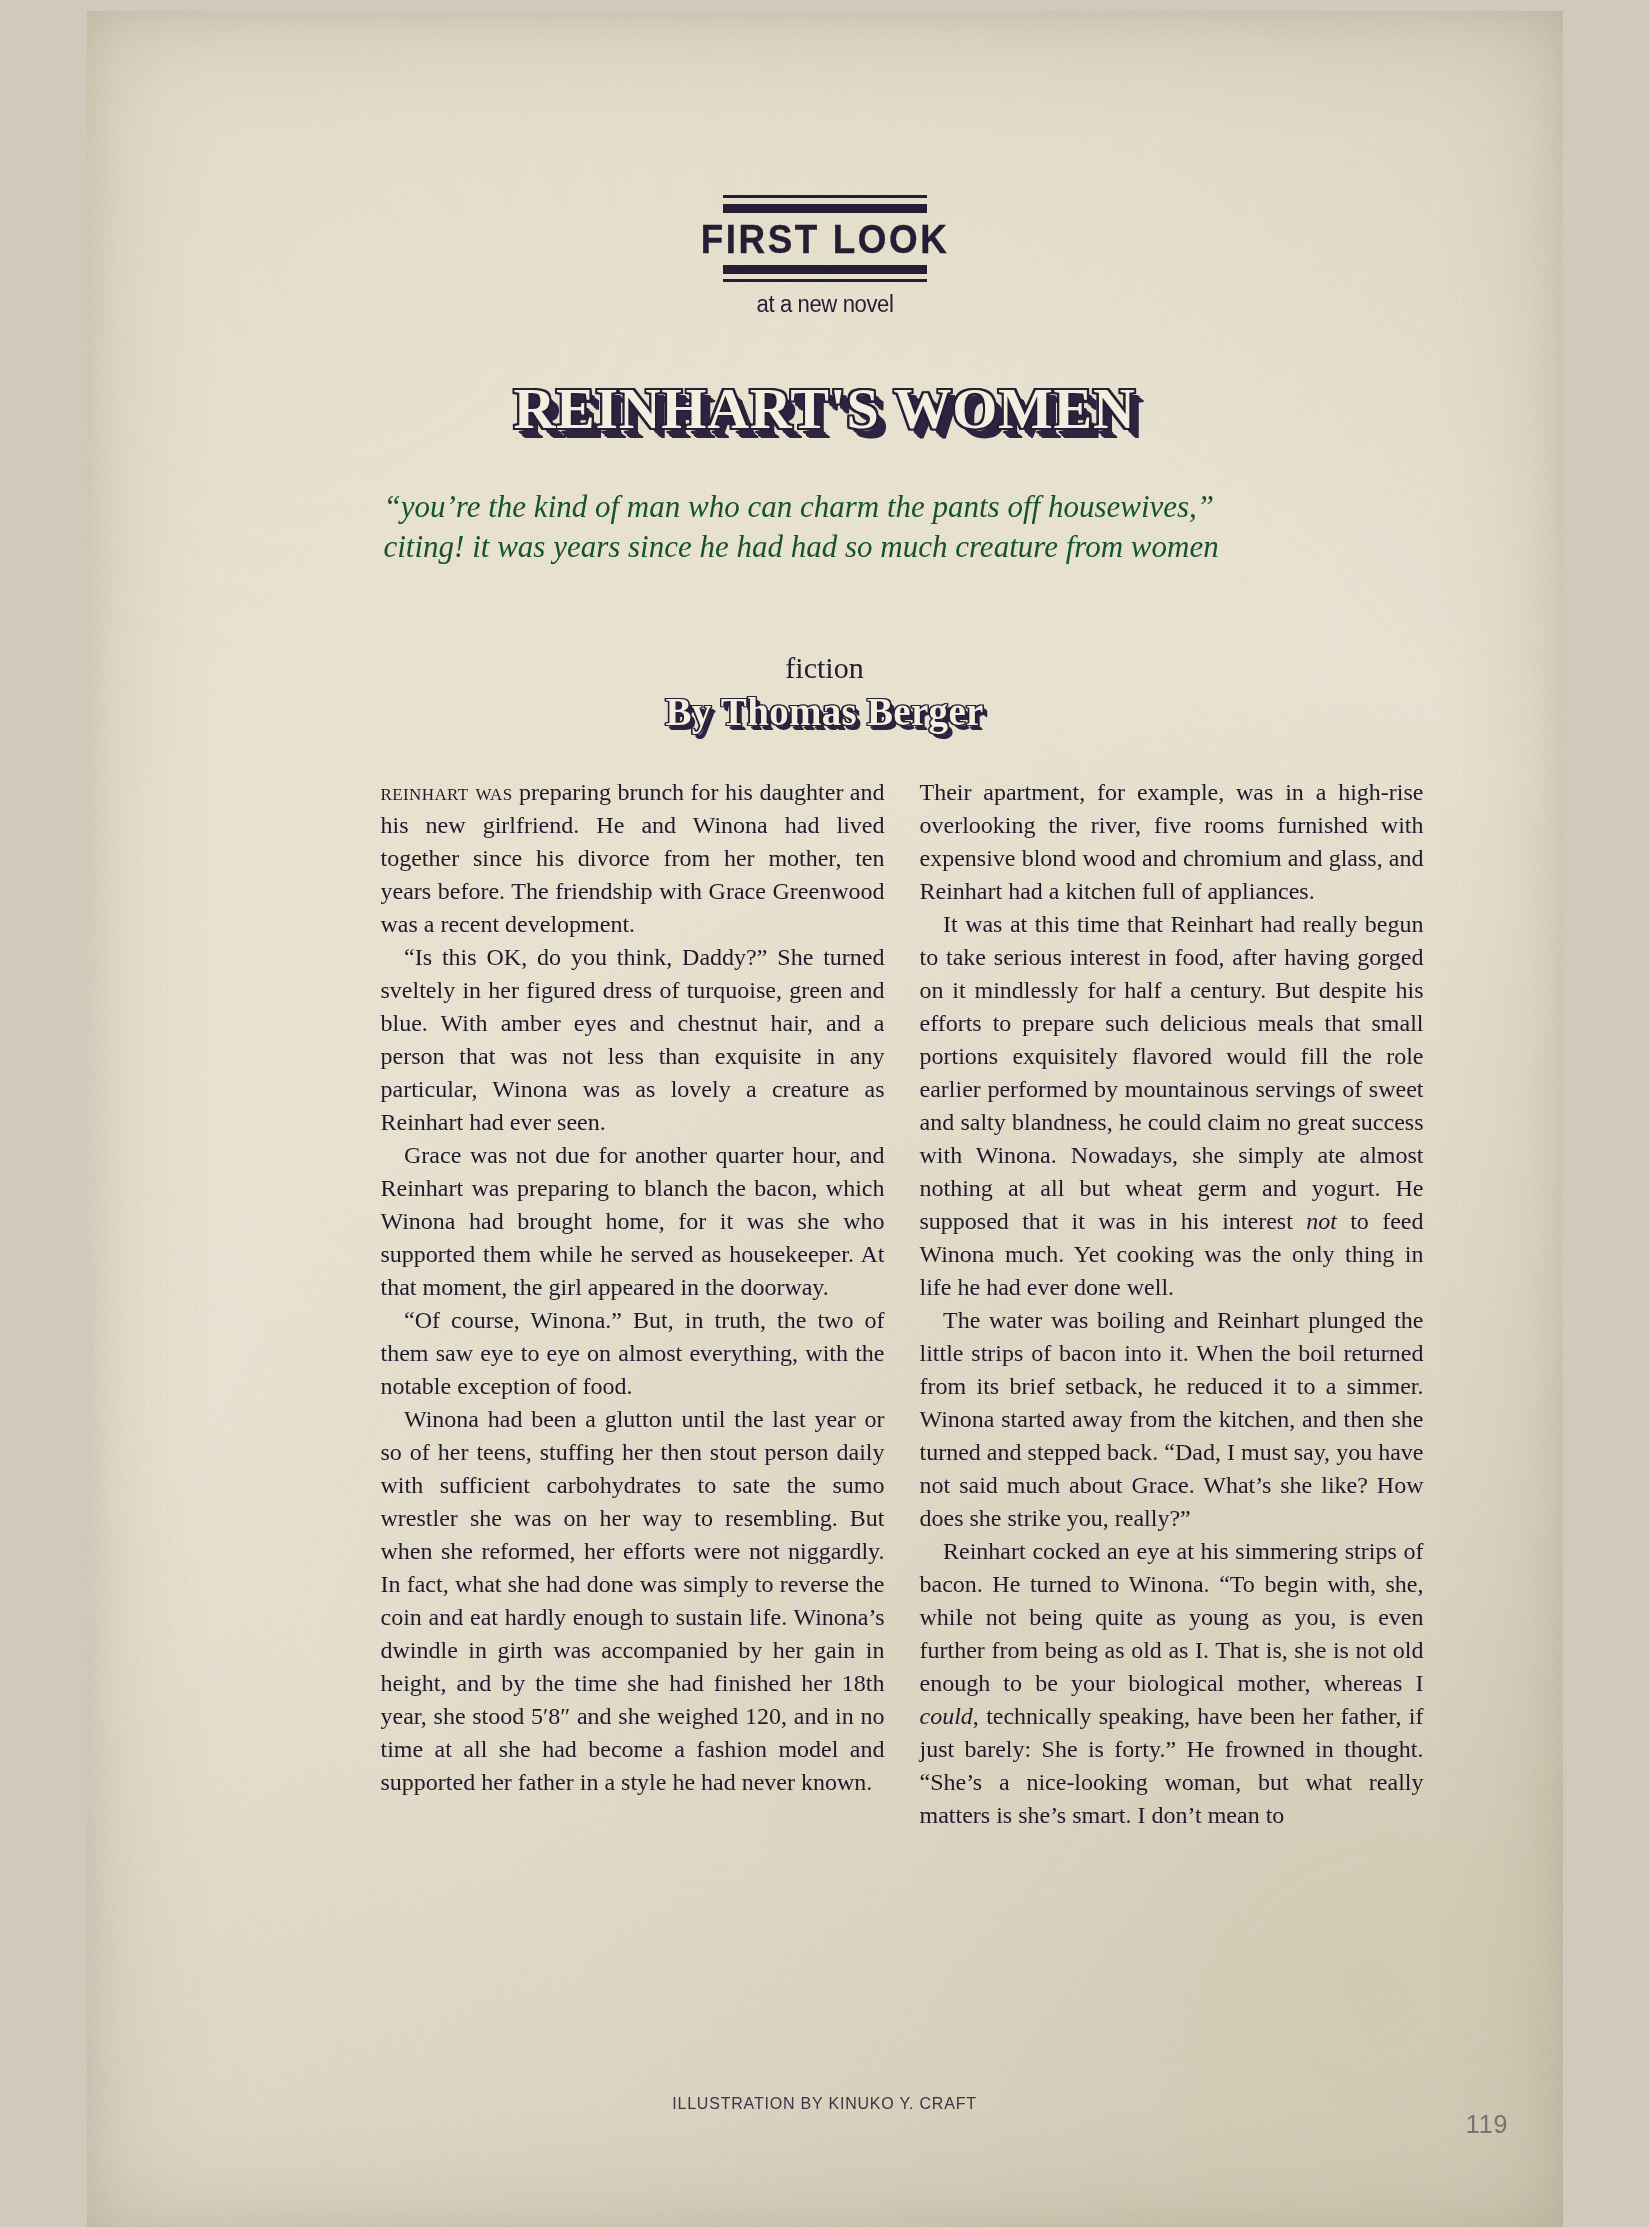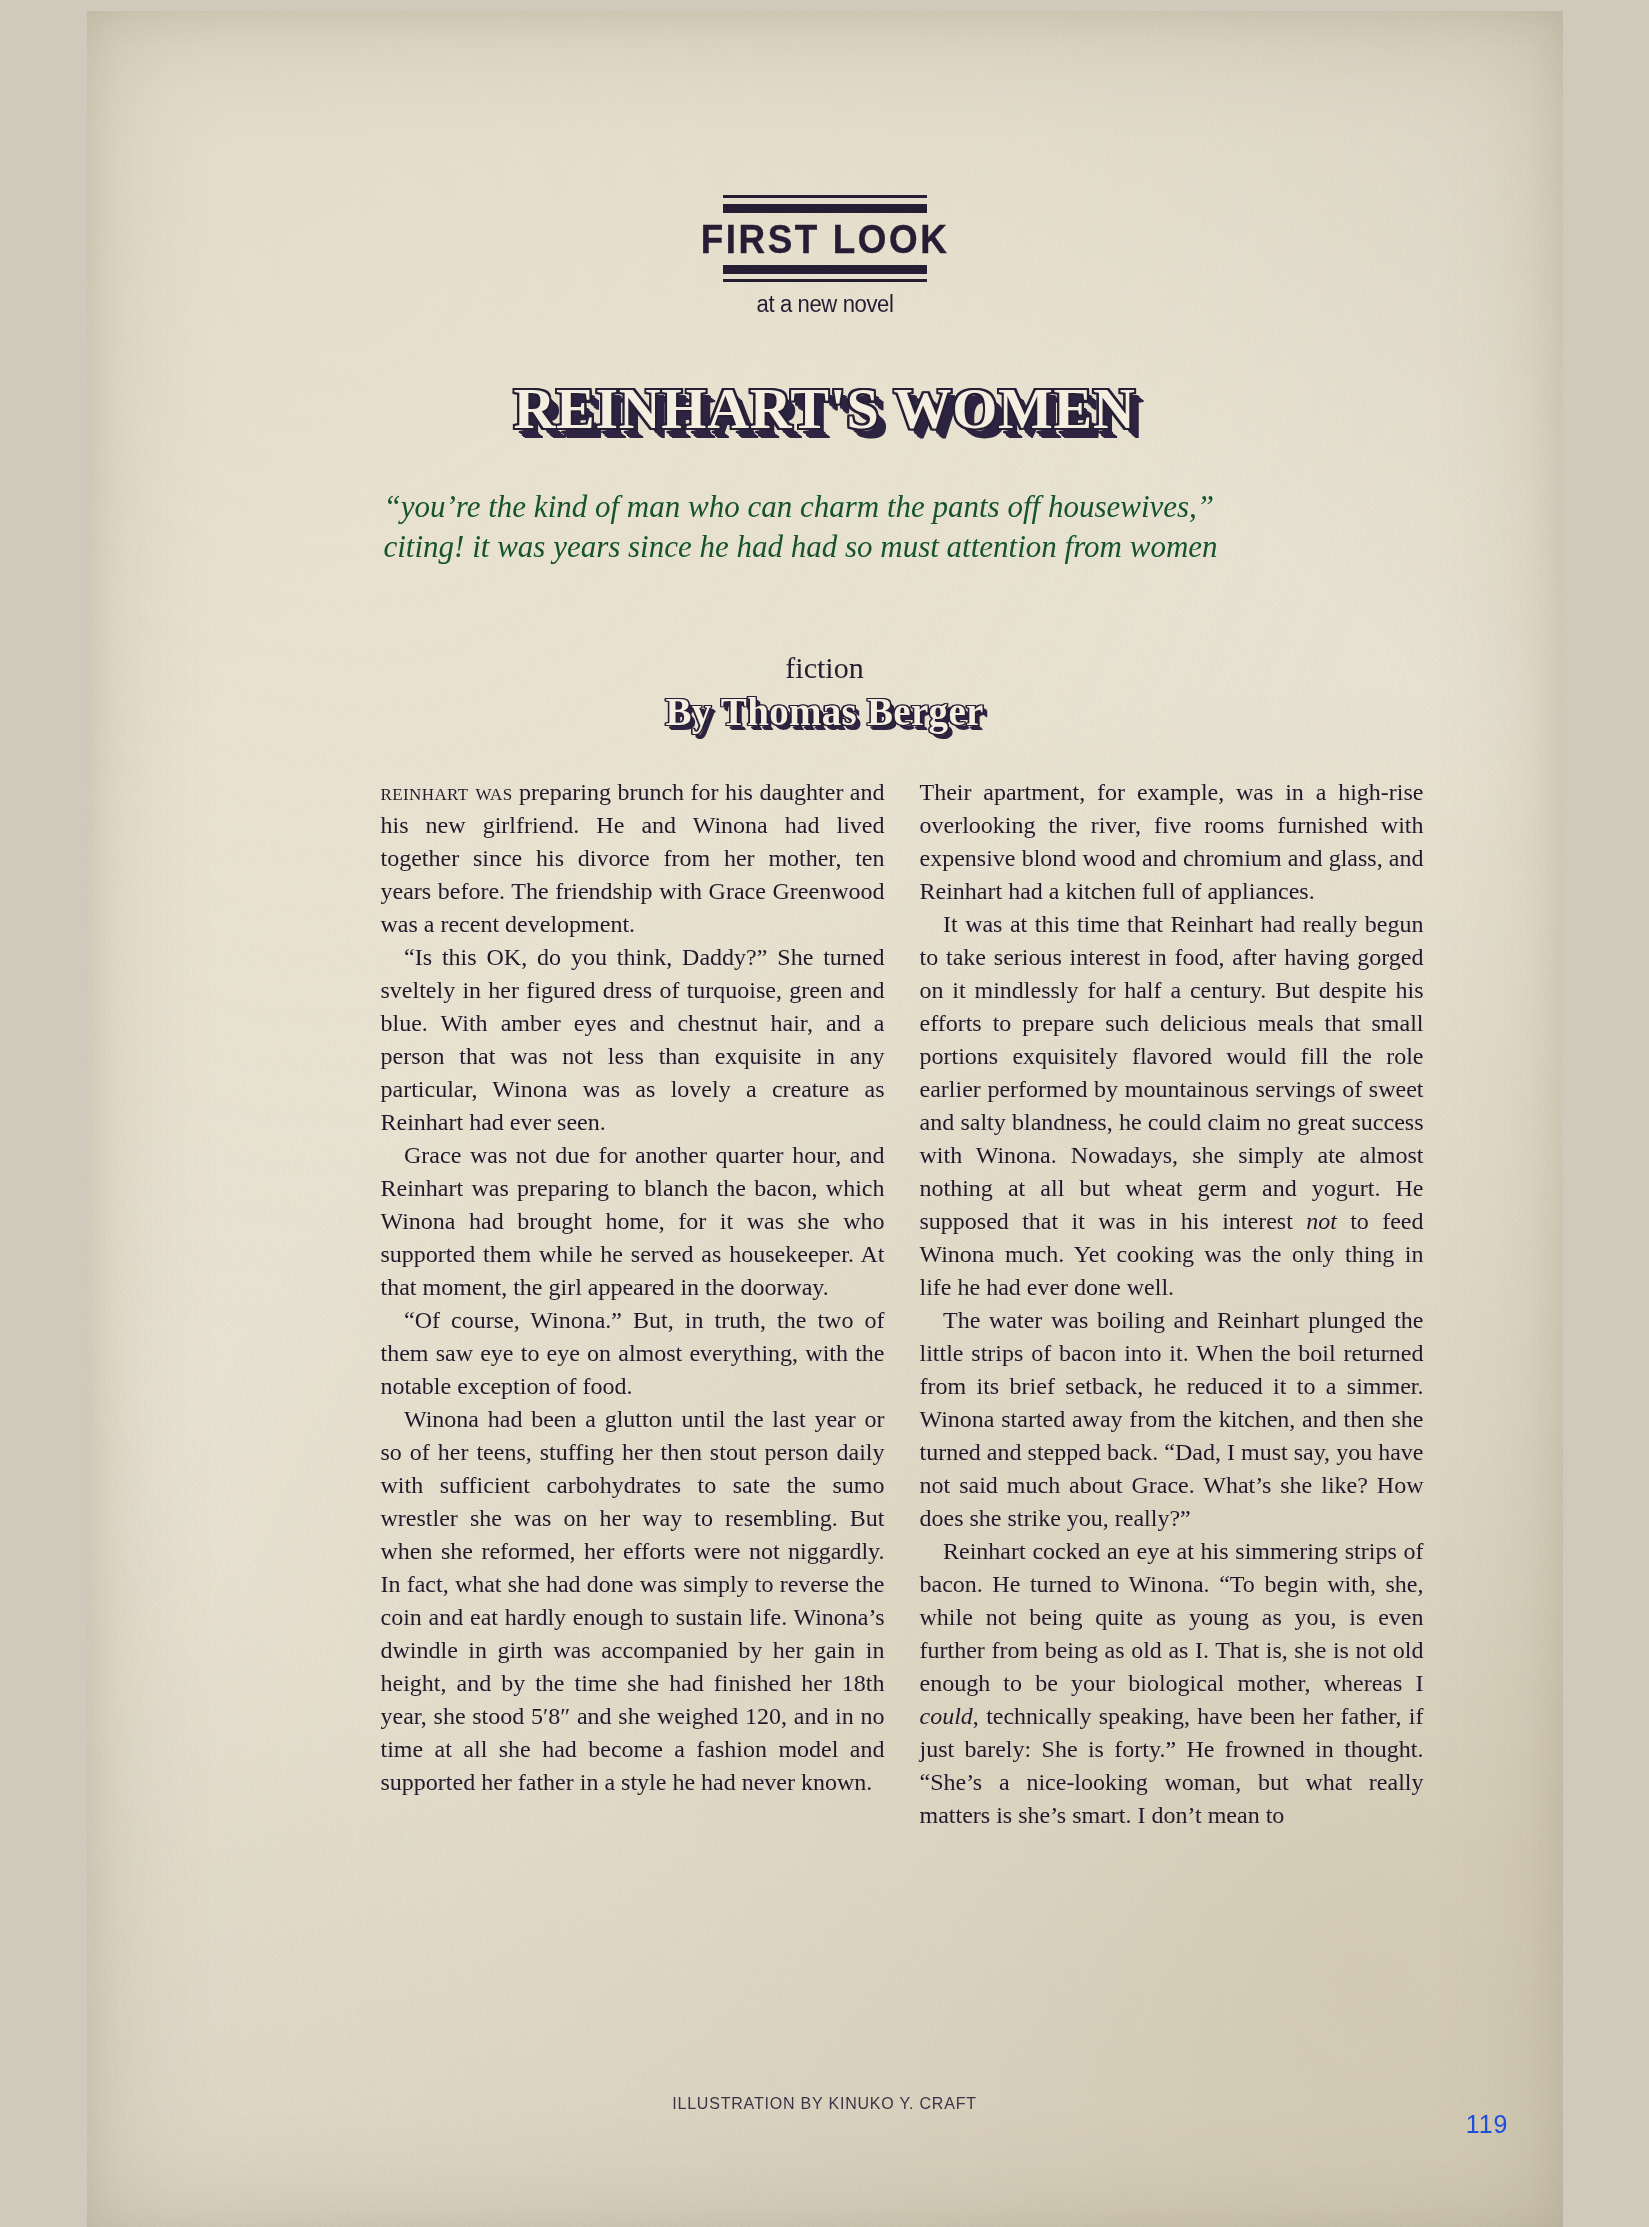--- a/index.html
+++ b/index.html
@@ -199,21 +199,21 @@
     letter-spacing: 0.8px;
     color: #3a3448;
   }
   .folio {
     position: absolute;
     right: 54px;
     top: 2099px;
     font-family: "Liberation Sans", sans-serif;
     font-size: 25px;
     letter-spacing: 1px;
-    color: #1d4ed8;
+    color: #737373;
   }
 </style>
 </head>
 <body>
 
 <div class="page">
   <div class="paper-grain"></div>
   <div class="paper-edge"></div>
 
   <div class="content">
@@ -230,21 +230,21 @@
         <div class="rule-gap-md"></div>
         <div class="rule-thin"></div>
       </div>
       <div class="kicker-sub">at a new novel</div>
     </div>
 
     <h1 class="headline">REINHART'S WOMEN</h1>
 
     <div class="deck">
       <div>“you’re the kind of man who can charm the pants off housewives,”</div>
-      <div>citing! it was years since he had had so must attention from women</div>
+      <div>citing! it was years since he had had so much creature from women</div>
     </div>
 
     <div class="byline-wrap">
       <div class="byline-label">fiction</div>
       <div class="byline-name">By Thomas Berger</div>
     </div>
 
     <div class="columns">
 
       <div class="col">

